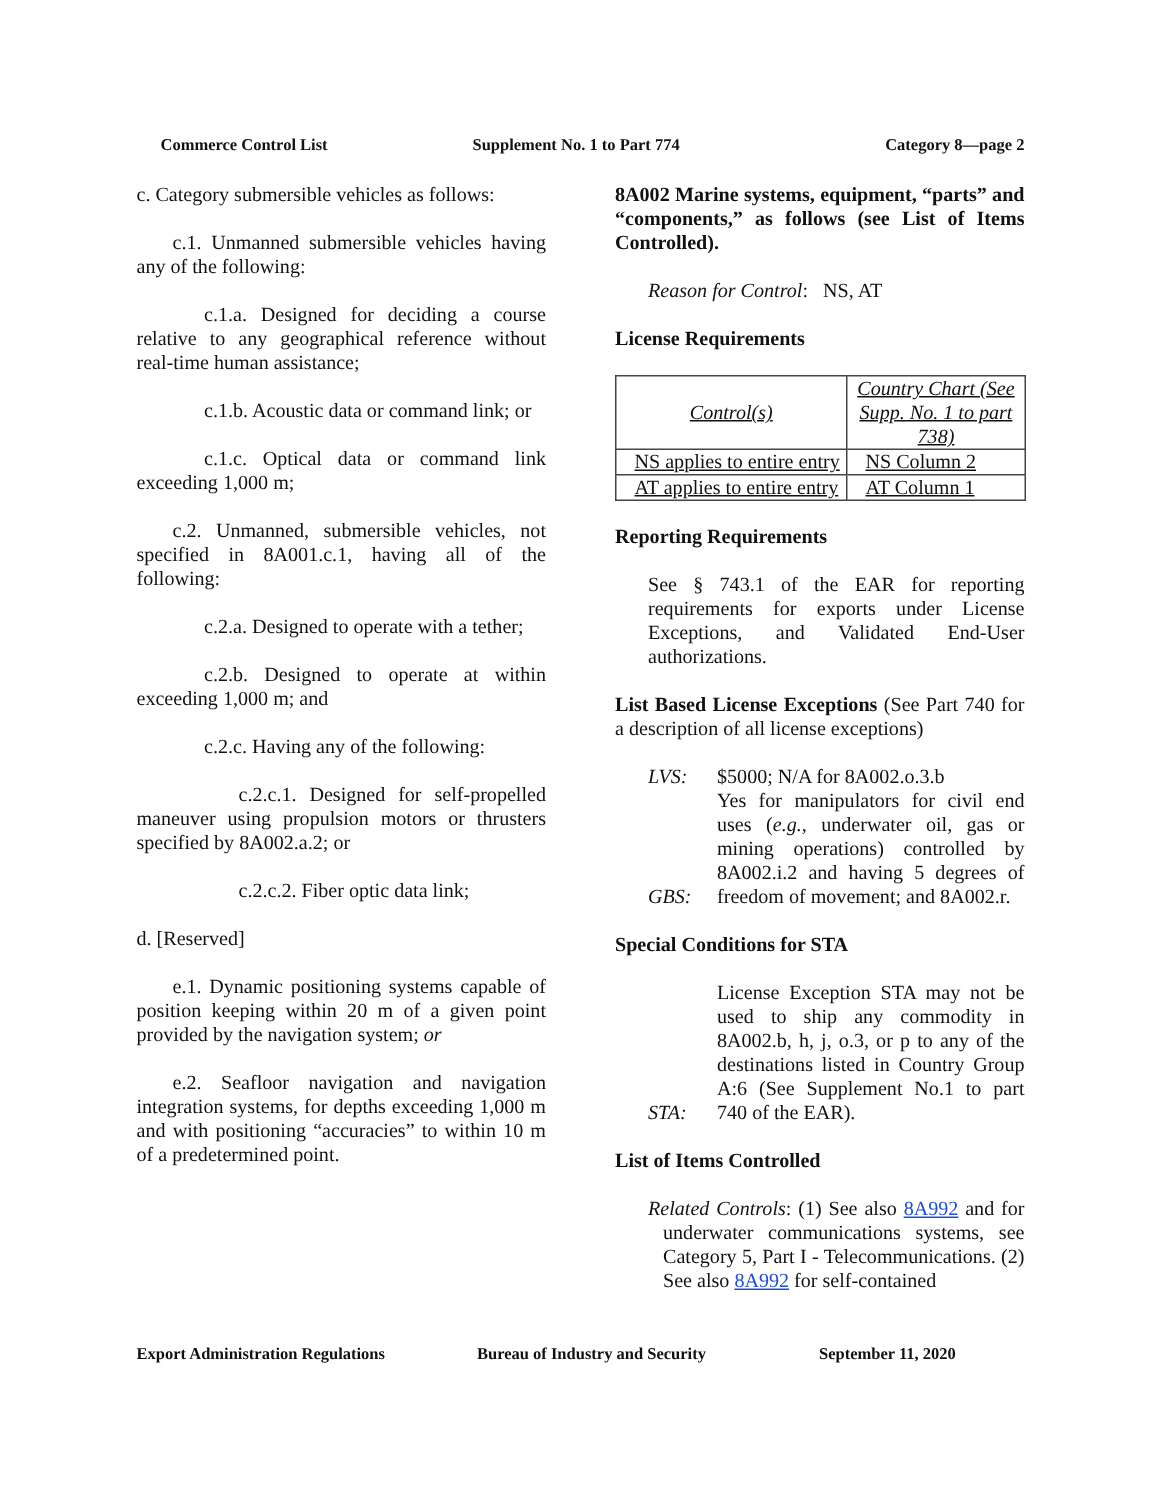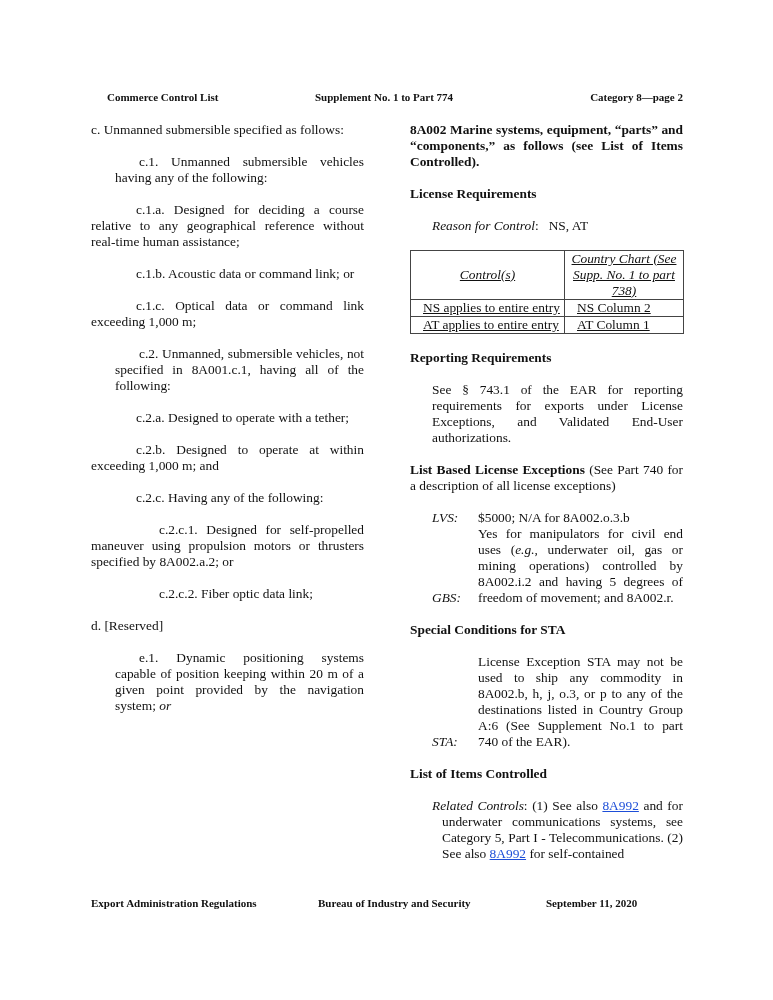--- a/index.html
+++ b/index.html
@@ -24,21 +24,21 @@
   .ftr { top: 897px; }
   .hdr span, .ftr span { position: absolute; top: 0; white-space: nowrap; }
   .col {
     position: absolute;
     top: 122px;
     text-align: justify;
   }
   .col-left { left: 91px; width: 273px; }
   .col-right { left: 410px; width: 273px; }
   .p { margin-bottom: 16px; }
-  .ind1 { text-indent: 24px; margin-left: 24px; }
+  .ind1 { text-indent: 24px; }
   .ind2 { text-indent: 45px; }
   .ind3 { text-indent: 68px; }
   .bold { font-weight: bold; }
   .it { font-style: italic; }
   .blockind { padding-left: 22px; }
   .tbl {
     border-collapse: collapse;
     width: 274px;
     margin-bottom: 16px;
     font-size: 13.4px;
@@ -62,39 +62,40 @@
 </head>
 <body>
 
 <div class="hdr">
   <span style="left:16px">Commerce Control List</span>
   <span style="left:224px">Supplement No. 1 to Part 774</span>
   <span style="right:0">Category 8—page 2</span>
 </div>
 
 <div class="col col-left">
-  <p class="p">c. Unmanned submersible specified as follows:</p>
+  <p class="p">c. Category submersible vehicles as follows:</p>
   <p class="p ind1">c.1. Unmanned submersible vehicles having any of the following:</p>
   <p class="p ind2">c.1.a. Designed for deciding a course relative to any geographical reference without real-time human assistance;</p>
   <p class="p ind2">c.1.b.  Acoustic data or command link; or</p>
   <p class="p ind2">c.1.c. Optical data or command link exceeding 1,000 m;</p>
   <p class="p ind1">c.2.  Unmanned, submersible vehicles, not specified in 8A001.c.1, having all of the following:</p>
   <p class="p ind2">c.2.a. Designed to operate with a tether;</p>
   <p class="p ind2">c.2.b. Designed to operate at within exceeding 1,000 m; and</p>
   <p class="p ind2">c.2.c. Having any of the following:</p>
   <p class="p ind3">c.2.c.1. Designed for self-propelled maneuver using propulsion motors or thrusters specified by 8A002.a.2; or</p>
   <p class="p ind3">c.2.c.2. Fiber optic data link;</p>
   <p class="p">d. [Reserved]</p>
   <p class="p ind1"><span>e.1. Dynamic positioning systems capable of position keeping within 20 m of a given point provided by the navigation system; </span><span class="it">or</span></p>
+  <p class="p ind1">e.2.  Seafloor navigation and navigation integration systems, for depths exceeding 1,000 m and with positioning “accuracies” to within 10 m of a predetermined point.</p>
 </div>
 
 <div class="col col-right">
   <p class="p bold">8A002 Marine systems, equipment, “parts” and “components,” as follows (see List of Items Controlled).</p>
+  <p class="p blockind"><span class="it">Reason for Control</span><span style="white-space:pre">:   NS, AT</span></p>
   <p class="p bold">License Requirements</p>
-  <p class="p blockind"><span class="it">Reason for Control</span><span style="white-space:pre">:   NS, AT</span></p>
 
   <table class="tbl">
     <tbody>
         <tr>
       <th style="width:154px">Control(s)</th>
       <th>Country Chart (See Supp. No. 1 to part 738)</th>
     </tr>
     <tr>
       <td>NS applies to entire entry</td>
       <td>NS Column 2</td>

